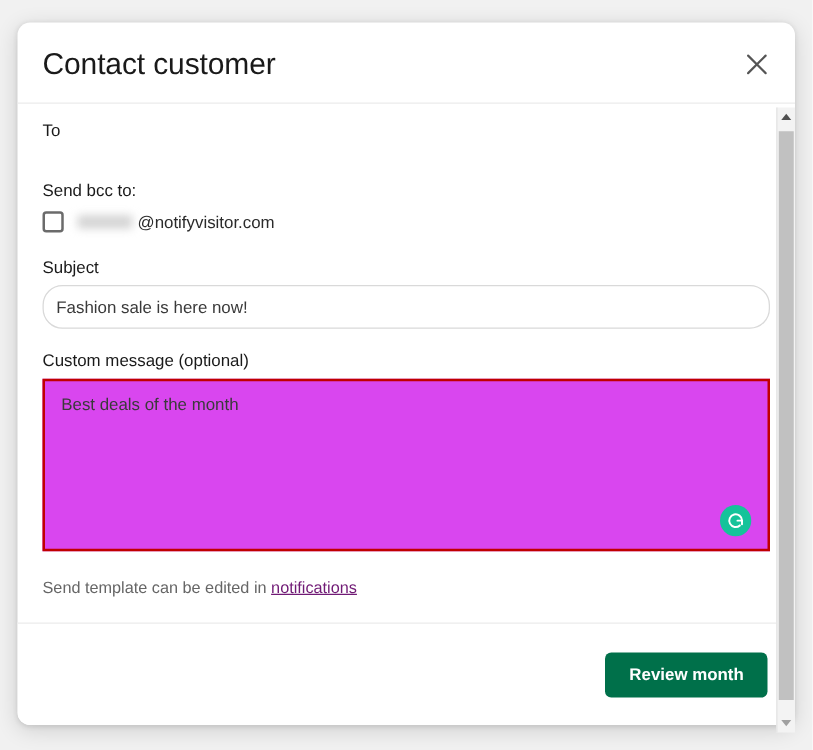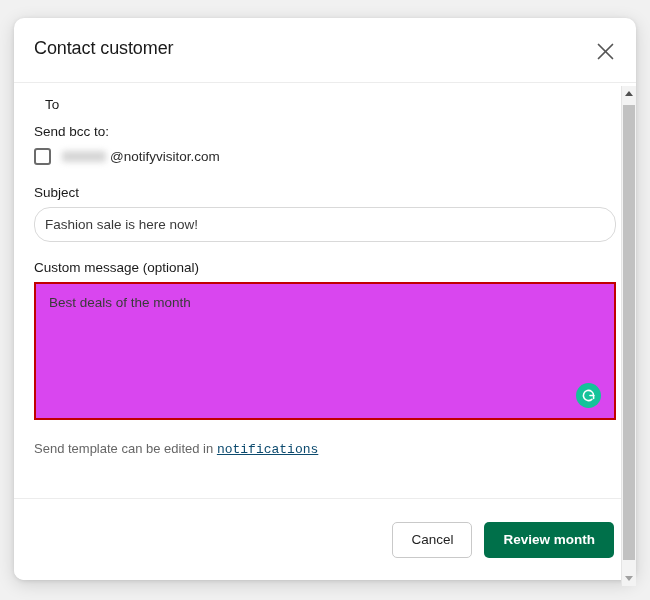--- a/index.html
+++ b/index.html
@@ -31,21 +31,21 @@
   #modal-header {
     position: relative;
     height: 65px;
     border-bottom: 1px solid #ececec;
     box-sizing: border-box;
   }
   #dialog-title {
     position: absolute;
     left: 20px;
     top: 20px;
-    font-size: 18px;
+    font-size: 24px;
     color: #1a1a1a;
     letter-spacing: -0.1px;
   }
   #close-button {
     position: absolute;
     right: 14px;
     top: 16px;
     width: 34px;
     height: 34px;
     border: none;
@@ -70,21 +70,21 @@
     font-size: 13.5px;
     color: #1a1a1a;
     margin-bottom: 7px;
     display: block;
   }
 
   .row2 {
     display: flex;
     gap: 22px;
   }
-  .col { width: 277px; margin-left: 11px; }
+  .col { width: 277px; }
 
   .text-input {
     box-sizing: border-box;
     width: 100%;
     height: 33px;
     border: 1px solid #d9d9d9;
     border-radius: 16px;
     padding: 0 10px;
     font-family: "Liberation Sans", sans-serif;
     font-size: 13.5px;
@@ -146,21 +146,21 @@
   }
   .updown .tri {
     width: 0; height: 0;
     border-left: 4px solid transparent;
     border-right: 4px solid transparent;
   }
   .updown .up   { border-bottom: 5px solid #222; margin-bottom: 2px; }
   .updown .down { border-top: 5px solid #222; }
 
   
-  #bcc-section { margin-top: 5px; }
+  #bcc-section { margin-top: 26px; }
   #bcc-row {
     display: flex;
     align-items: center;
     margin-top: 9px;
   }
   #bcc-checkbox {
     width: 17px; height: 17px;
     box-sizing: border-box;
     border: 2px solid #6b6b6b;
     border-radius: 3px;
@@ -212,24 +212,23 @@
     cursor: pointer;
   }
 
   
   #template-note {
     margin-top: 21px;
     font-size: 13px;
     color: #666666;
   }
   #notifications-link {
-    color: #0c4a6e;
+    color: #701a75;
     text-decoration: underline;
     cursor: pointer;
-    font-family: Liberation Mono, monospace;
   }
 
   
   #modal-footer {
     position: absolute;
     left: 0;
     bottom: 0;
     width: 100%;
     height: 82px;
     border-top: 1px solid #ececec;
@@ -362,21 +361,20 @@
     </div>
 
     <div id="template-note">
       <span>Send template can be edited in</span>
       <span id="notifications-link">notifications</span>
     </div>
 
   </div>
 
   <div id="modal-footer">
-    <button id="cancel-button">Cancel</button>
     <button id="review-email-button">Review month</button>
   </div>
 
 </div>
 
 <div id="scrollbar">
   <div class="sb-btn" id="sb-up">
     <span class="sb-arrow"></span>
   </div>
   <div id="sb-thumb"></div>

